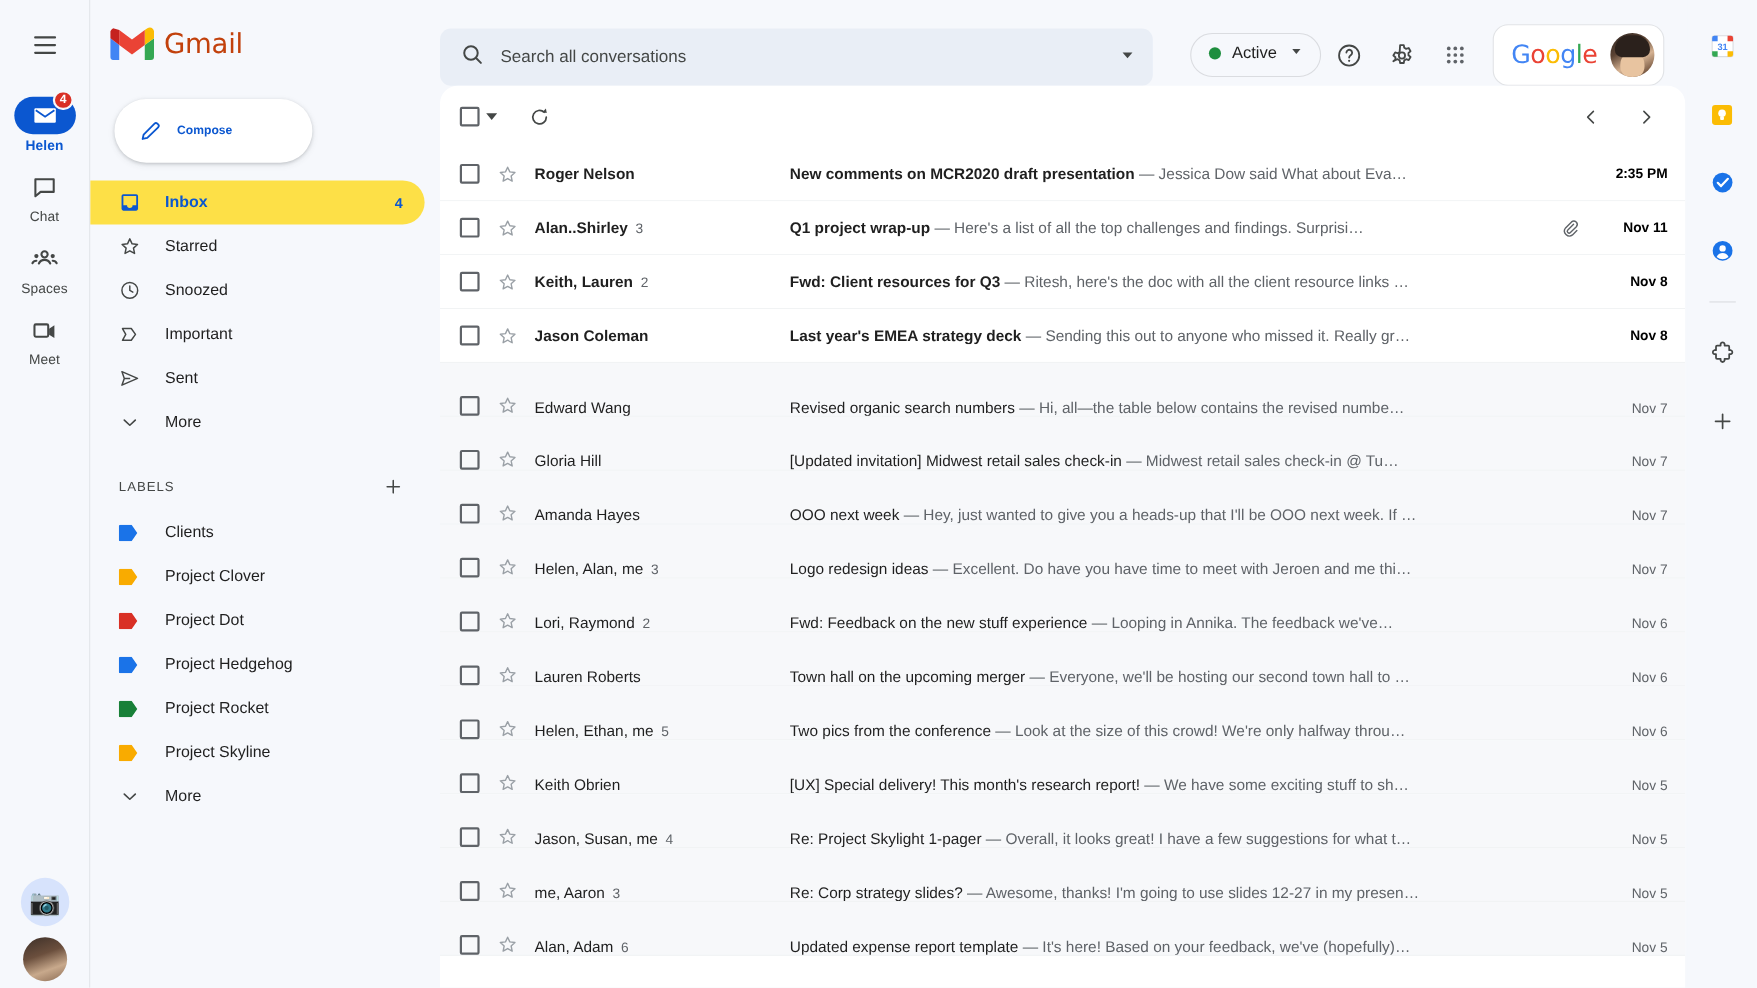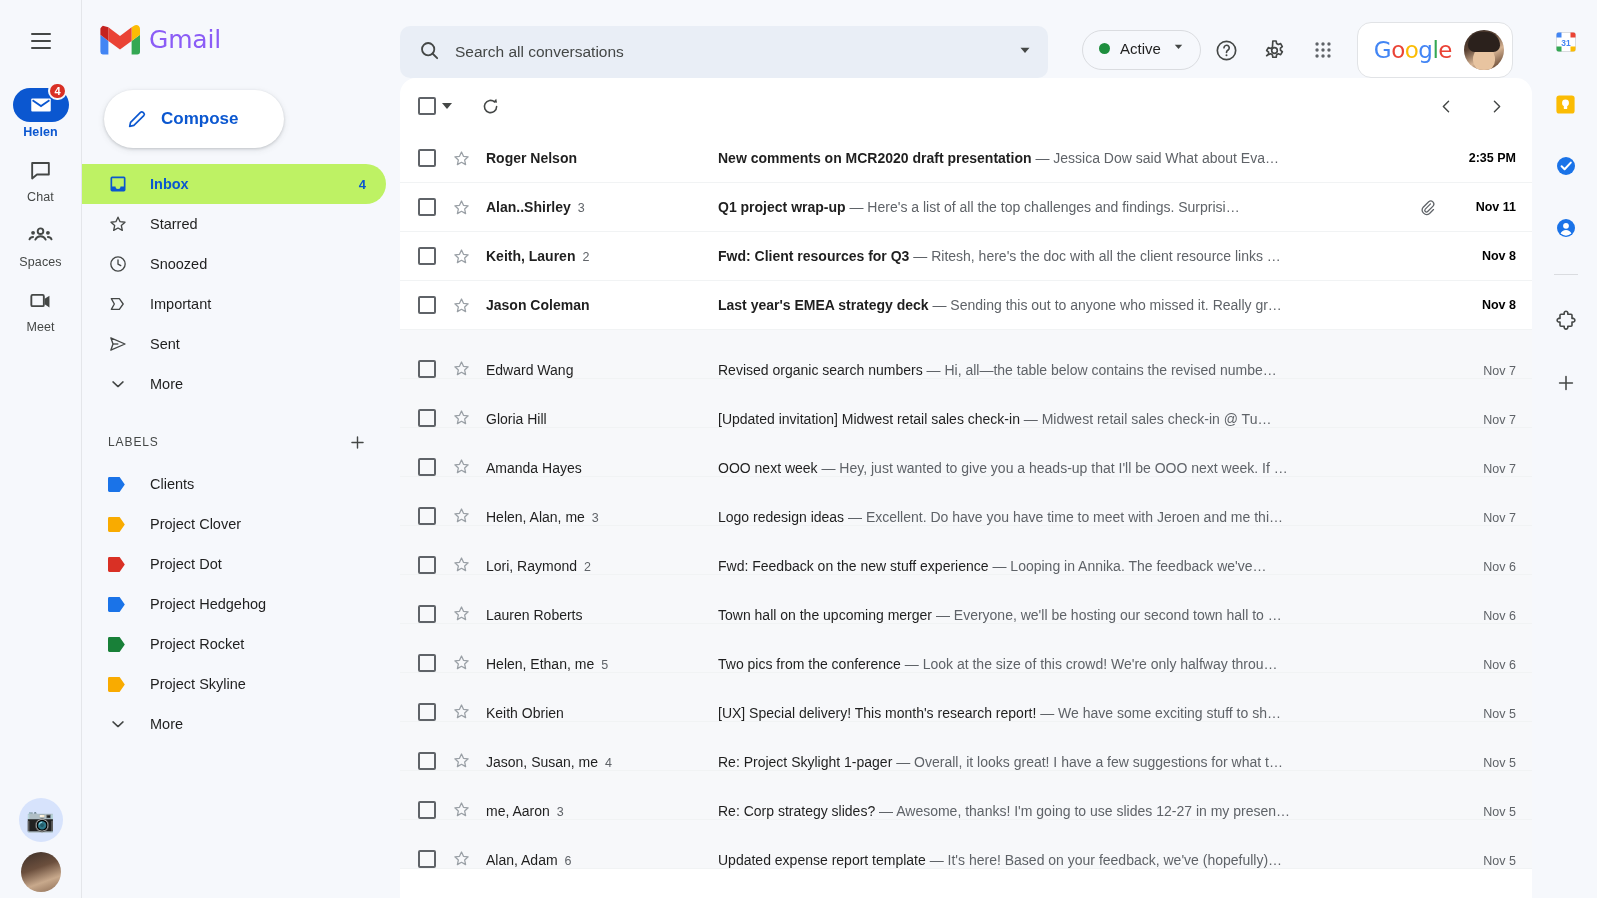--- a/index.html
+++ b/index.html
@@ -60,39 +60,39 @@
     width: 40px; height: 40px; border-radius: 50%; overflow: hidden; cursor: pointer;
     background: linear-gradient(160deg,#3c2f28 0%,#6b4f3d 40%,#c8a98c 70%,#8a6a52 100%);
   }
 
   
   .sidebar {
     width: 318px; flex: 0 0 318px; height: 898px; background: #f6f8fc;
     padding-top: 8px; overflow: hidden;
   }
   .brand { display: flex; align-items: center; height: 62px; padding-left: 18px; gap: 9px; cursor: pointer; }
-  .brand-text { font-size: 25px; color: #8b5cf6; letter-spacing: -.2px; font-family: "DejaVu Sans", sans-serif; text-align: center; }
+  .brand-text { font-size: 25px; color: #c2410c; letter-spacing: -.2px; font-family: "DejaVu Sans", sans-serif; text-align: center; }
 
   .compose {
     margin: 20px 0 16px 22px;
     width: 180px; height: 58px; border-radius: 29px;
     background: #fff; border: none;
     box-shadow: 0 1px 3px rgba(60,64,67,.22), 0 2px 7px rgba(60,64,67,.10);
     display: flex; align-items: center; gap: 13px; padding-left: 22px;
-    cursor: pointer; font-size: 17px; color: #0b57d0; font-weight: 600;
+    cursor: pointer; font-size: 11px; color: #0b57d0; font-weight: 600;
     font-family: "Liberation Sans", sans-serif;
   }
 
   .nav-list { padding-right: 14px; }
   .nav-item {
     display: flex; align-items: center; height: 40px;
     border-radius: 0 20px 20px 0; padding-left: 26px; gap: 22px;
     cursor: pointer; color: #1f1f1f; font-size: 14.5px; position: relative;
   }
-  .nav-item.selected { background: #bef264; color: #0b57d0; font-weight: 700; }
+  .nav-item.selected { background: #fde047; color: #0b57d0; font-weight: 700; }
   .nav-icon { width: 20px; height: 20px; display: flex; align-items: center; justify-content: center; flex: 0 0 20px; }
   .nav-count { position: absolute; right: 20px; font-size: 13px; font-weight: 700; }
   .nav-label { flex: 1; }
 
   .labels-head {
     display: flex; align-items: center; justify-content: space-between;
     height: 44px; margin-top: 16px; padding: 0 30px 0 26px;
   }
   .labels-title { font-size: 12px; letter-spacing: .9px; color: #444746; font-weight: 500; }
   .plus-btn { width: 26px; height: 26px; border-radius: 50%; display: flex; align-items: center;

